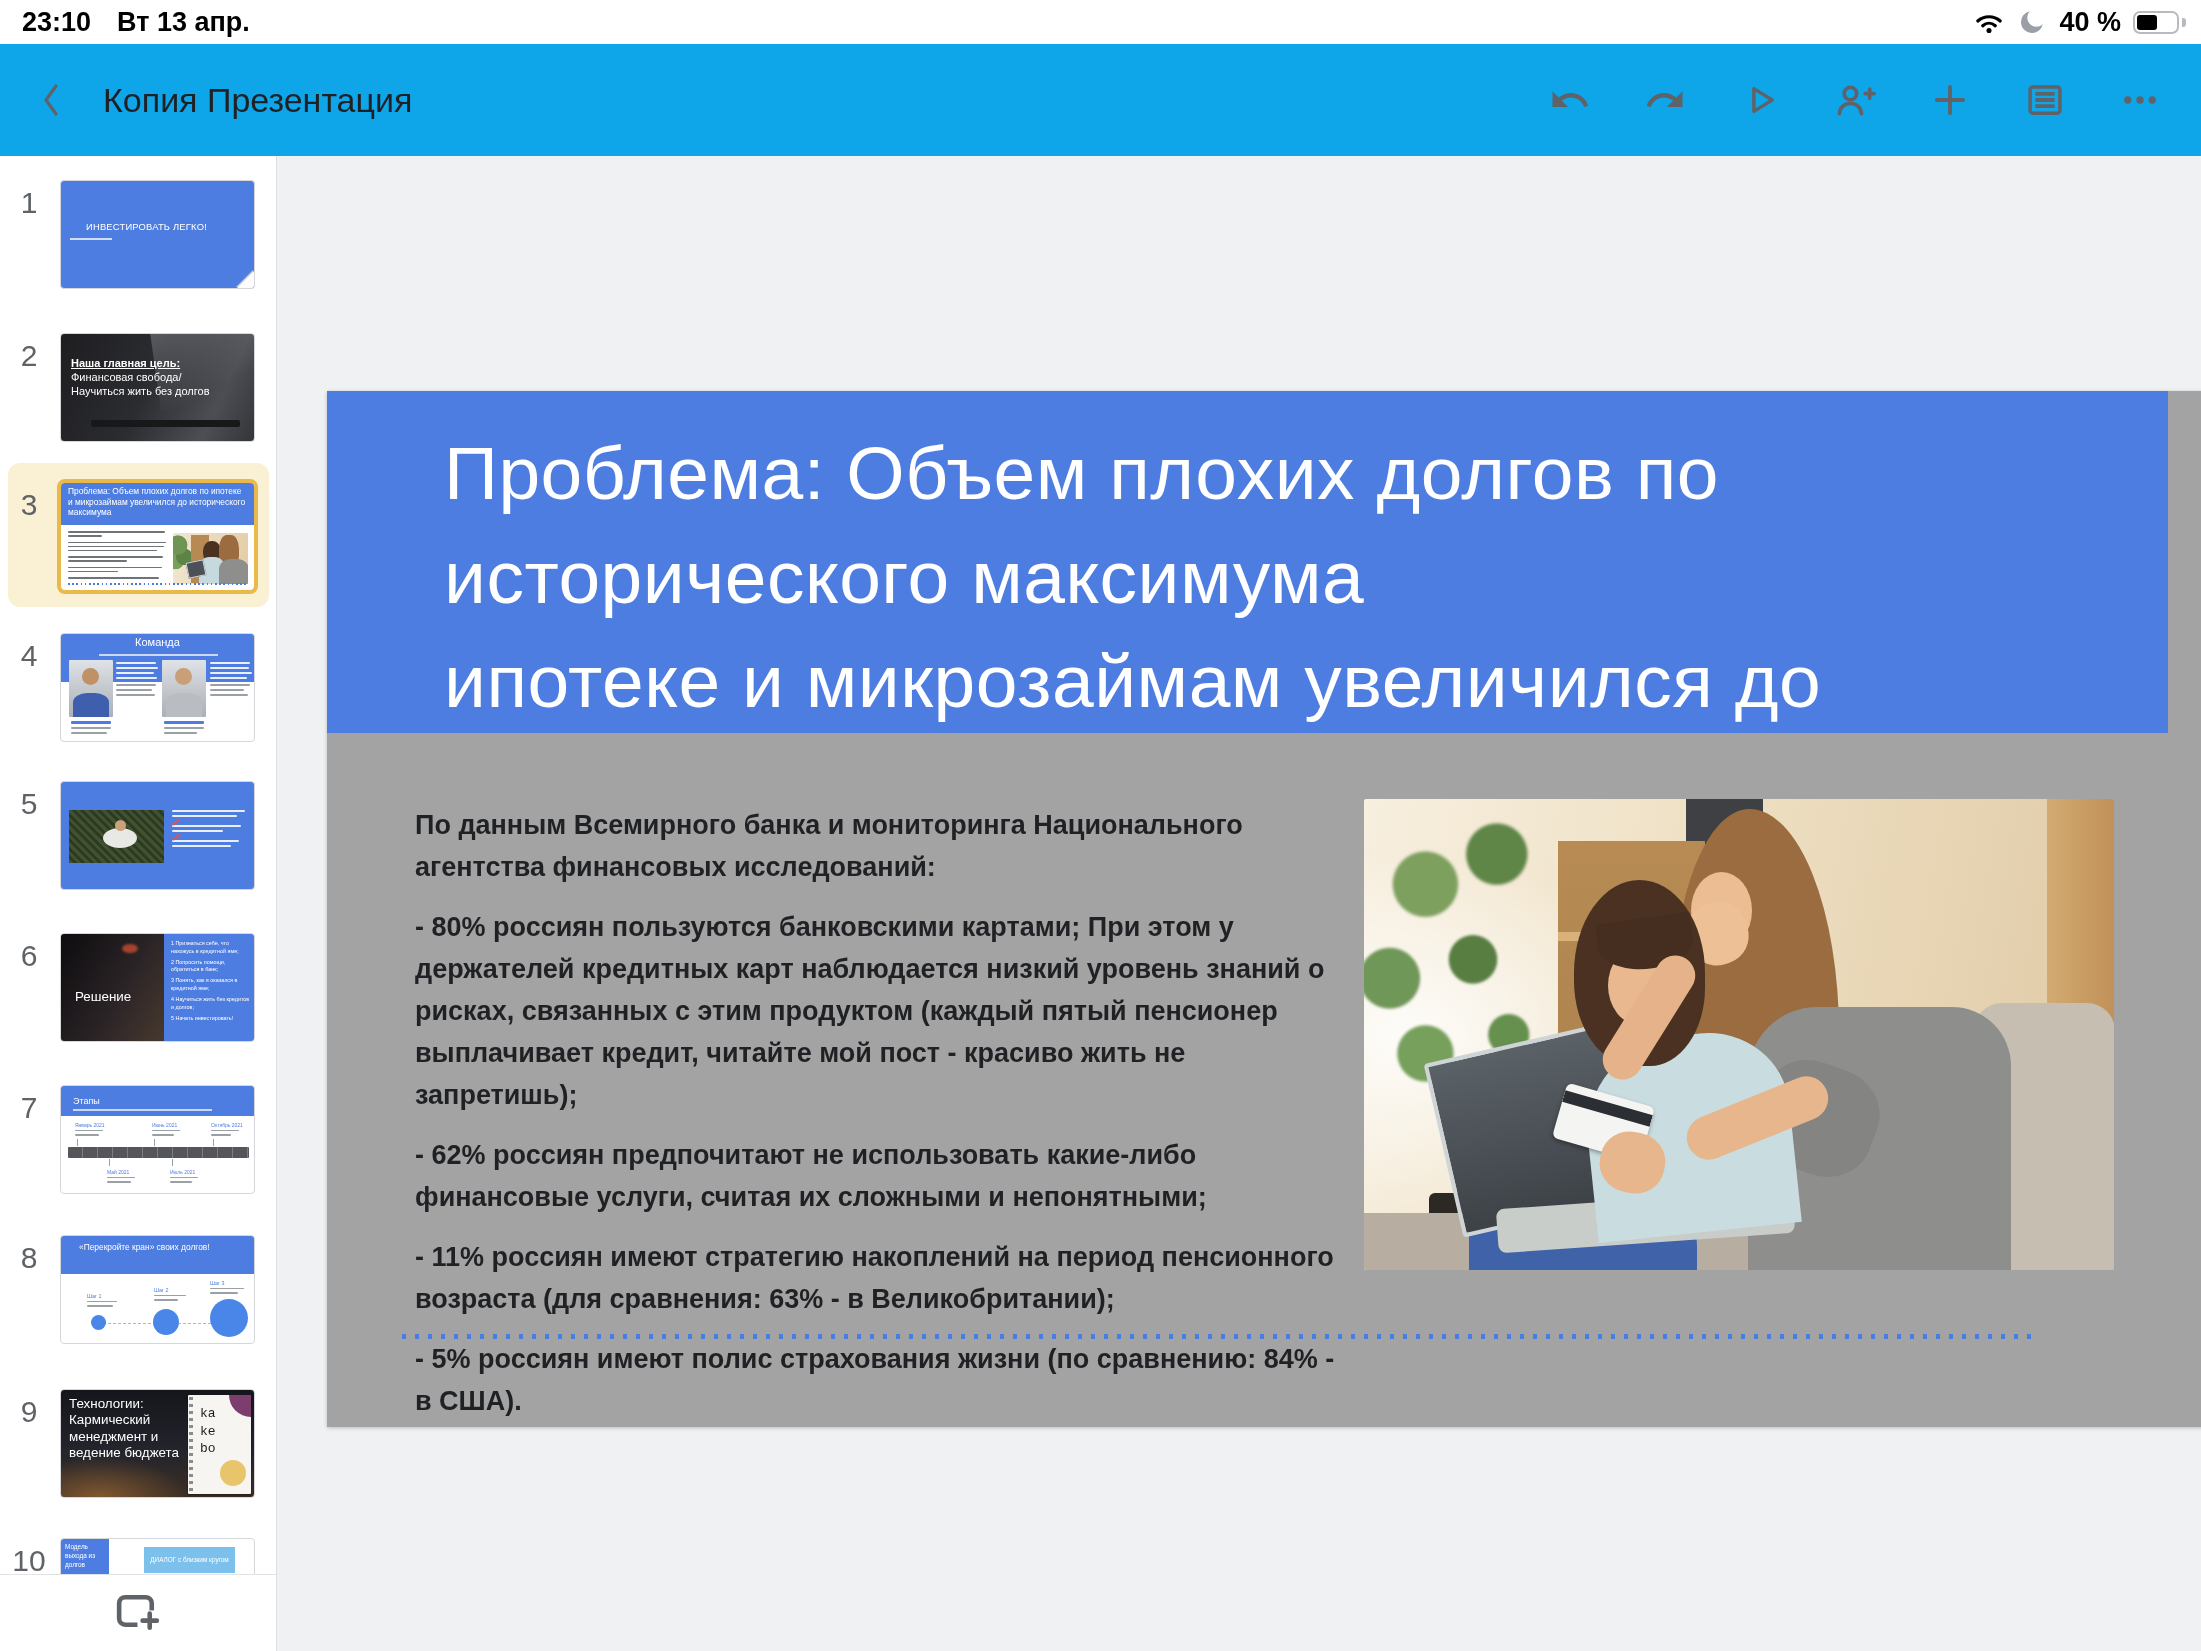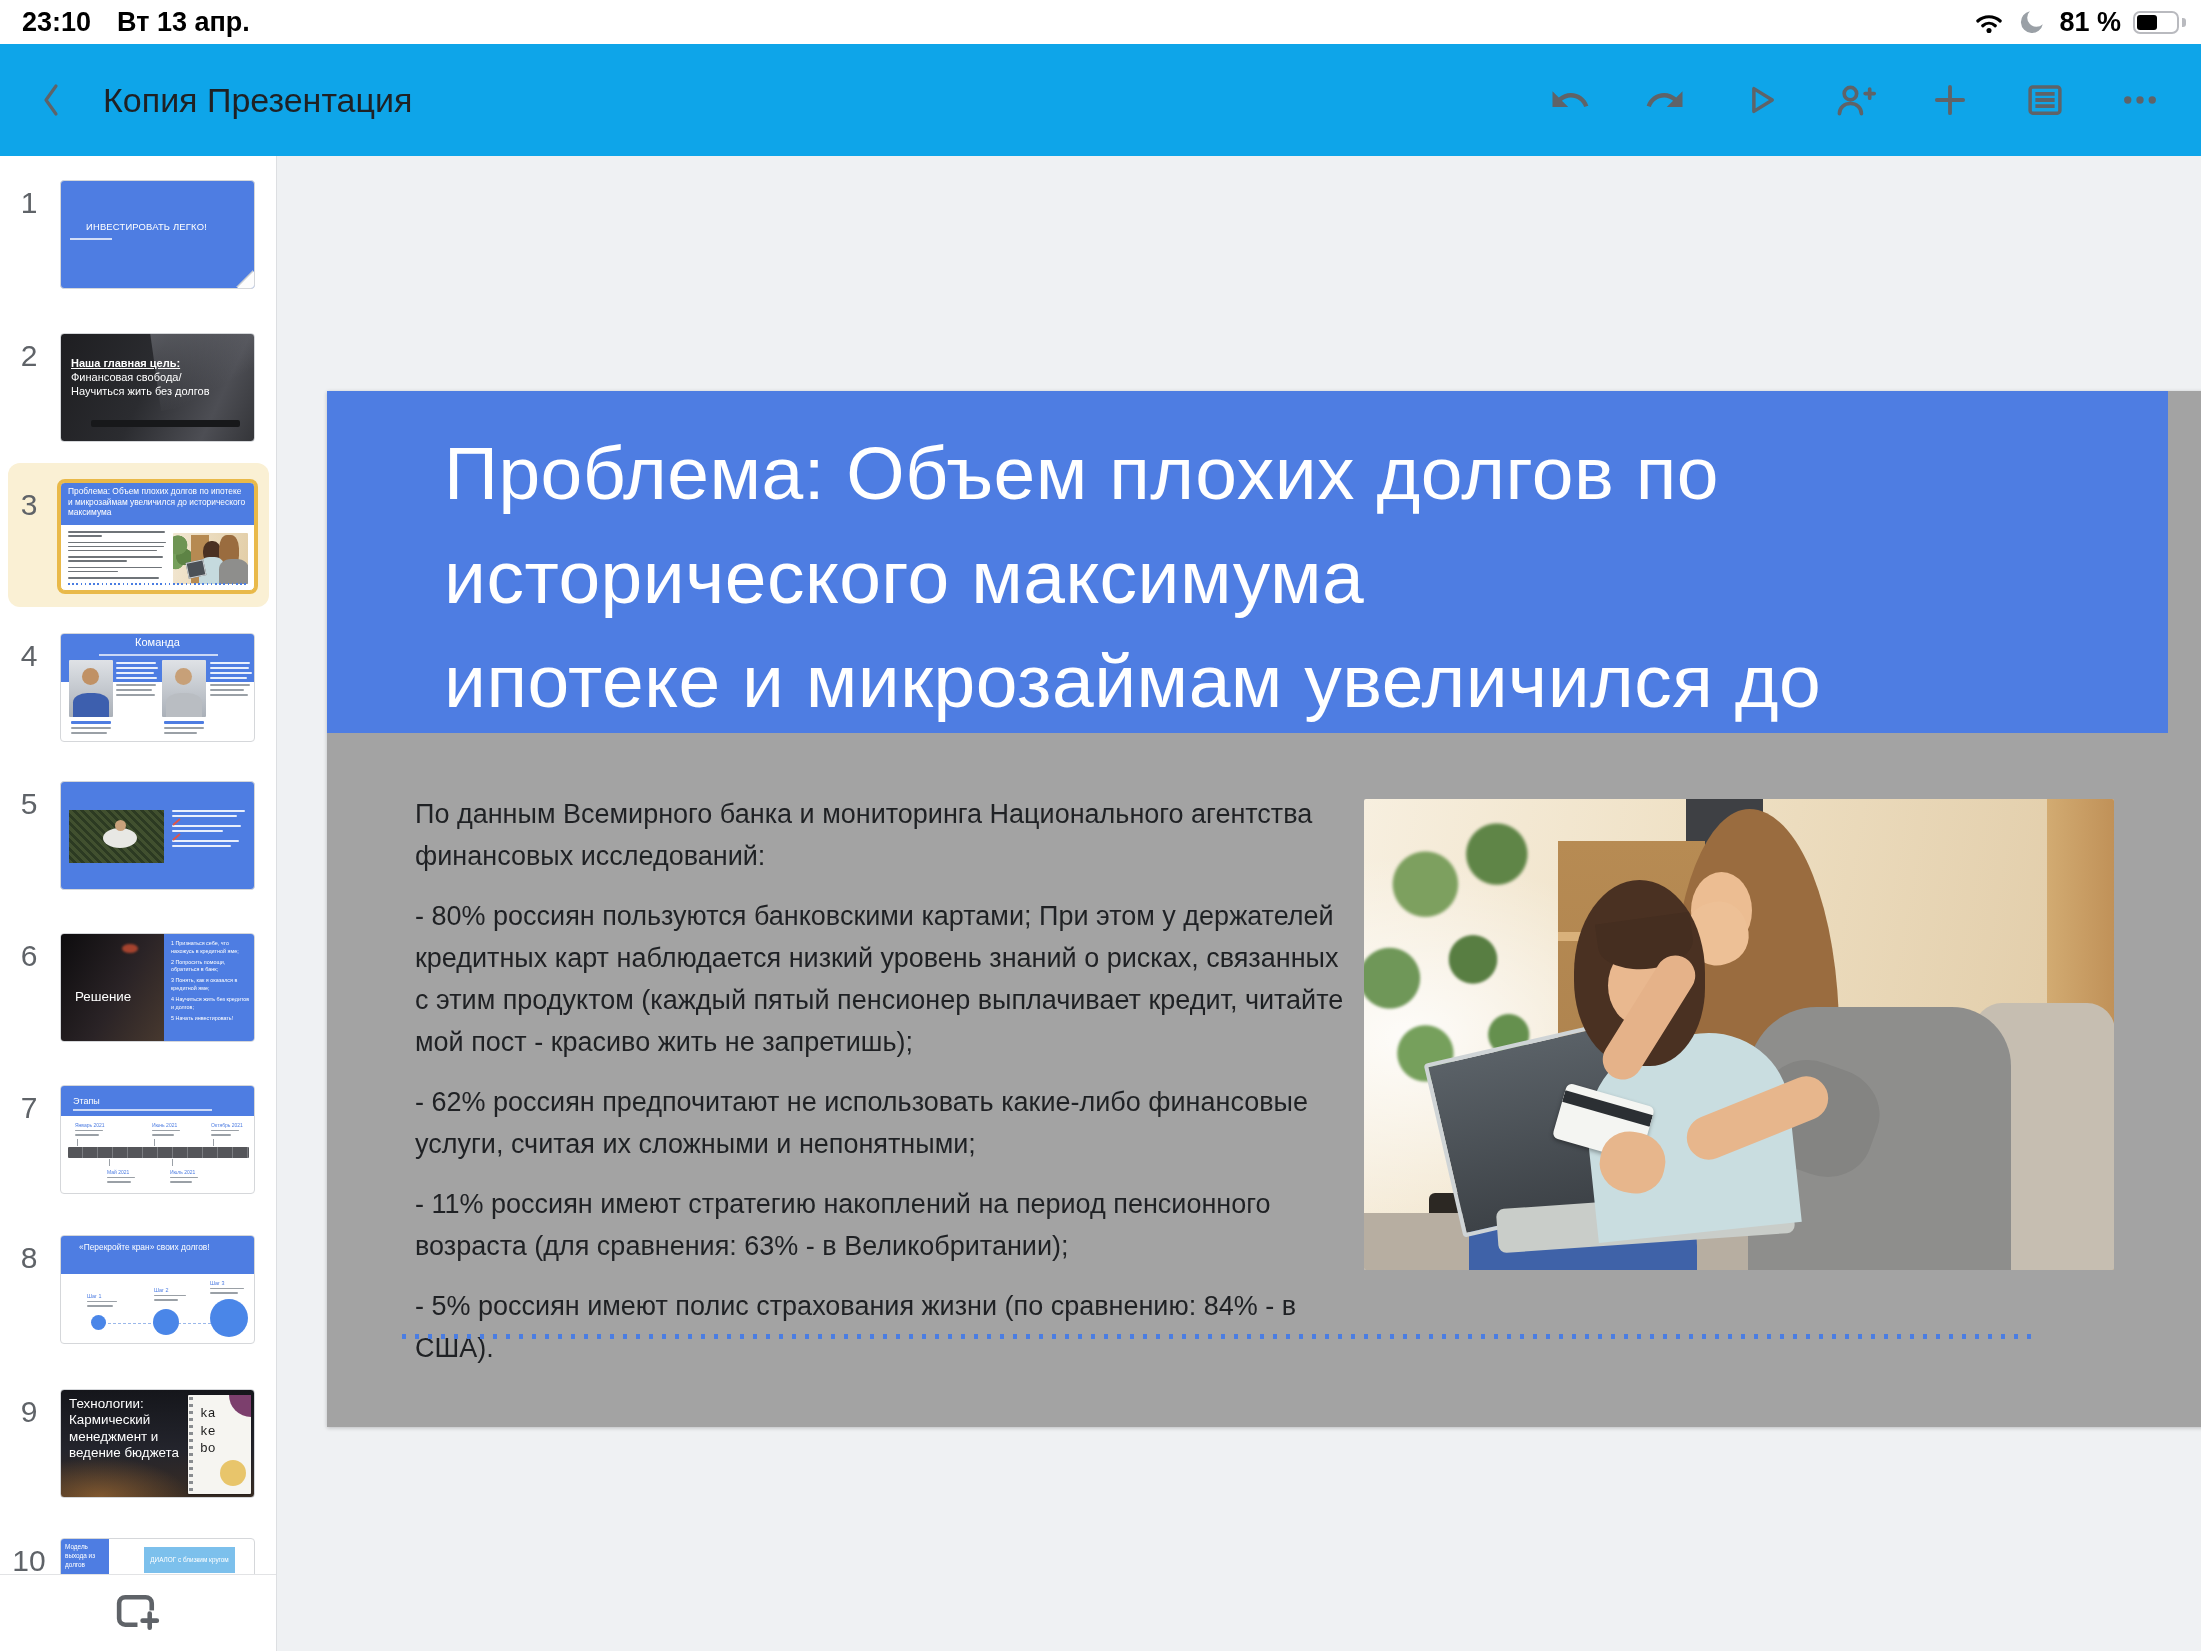--- a/index.html
+++ b/index.html
@@ -139,21 +139,21 @@
     border-top:1px solid #e2e3e5; display:flex; align-items:center; justify-content:center; }
   .add-slide-btn { background:none; border:none; width:59px; height:59px; display:flex; align-items:center; justify-content:center; }
 
   
   .canvas { position:absolute; left:277px; top:0; width:1925px; height:1495px; background:#eff1f3; }
   .slide { position:absolute; left:50px; top:235px; width:1927px; height:1036px; background:#a3a3a3;
     box-shadow:0 1px 4px rgba(0,0,0,.22); }
   .slide-header { position:absolute; left:0; top:0; width:1841px; height:342px; background:#4e7de2;
     padding:30px 0 0 117px; }
   .slide-header .line { color:#fff; font-size:75px; line-height:104px; font-weight:400; letter-spacing:0.5px; }
-  .slide-body { position:absolute; left:88px; top:402px; width:931px; }
+  .slide-body { position:absolute; left:88px; top:413px; width:931px;font-weight:bold; }
   .slide-body p { font-size:27px; line-height:42px; color:#1f2124; margin-bottom:18px; }
   .slide-body p:last-child { margin-bottom:0; }
   .dotted-line { position:absolute; left:75px; top:943px; width:1638px; height:5px;
     background:repeating-linear-gradient(90deg,#4a7de2 0 4px,transparent 4px 13px); }
 
   
   .photo { position:absolute; left:1037px; top:408px; width:750px; height:471px; overflow:hidden; border-radius:2px;
     background:linear-gradient(100deg,#f7efdf 0%,#eedfc2 45%,#dfc9a4 100%); }
   .photo div { position:absolute; }
   .ph-light { left:-79px; top:40px; width:416px; height:396px;
@@ -211,21 +211,21 @@
         <path d="M3.6 11.2C8.3 7 15.7 7 20.4 11.2"></path>
           <path d="M7.3 14.8c2.8-2.5 6.6-2.5 9.4 0"></path>
         <circle cx="12" cy="18.4" r="1.9" fill="#000" stroke="none"></circle>
       </svg>
     </span>
     <span>
       <svg width="30" height="30" viewBox="0 0 24 24">
           <path d="M20.6 13.7A8.8 8.8 0 1 1 10.3 3.4a7.1 7.1 0 0 0 10.3 10.3z" fill="#9aa0a6"></path>
         </svg>
     </span>
-    <span>81 %</span>
+    <span>40 %</span>
     <span class="battery">
         <span class="fill"></span>
       </span>
     <span class="battery-nub"></span>
   </div>
 </div>
 
 <div class="toolbar">
   <button class="back-btn">
     <svg width="40" height="44" viewBox="0 0 40 44" fill="none" stroke="#5f6368" stroke-width="3.2" stroke-linecap="round" stroke-linejoin="round">

